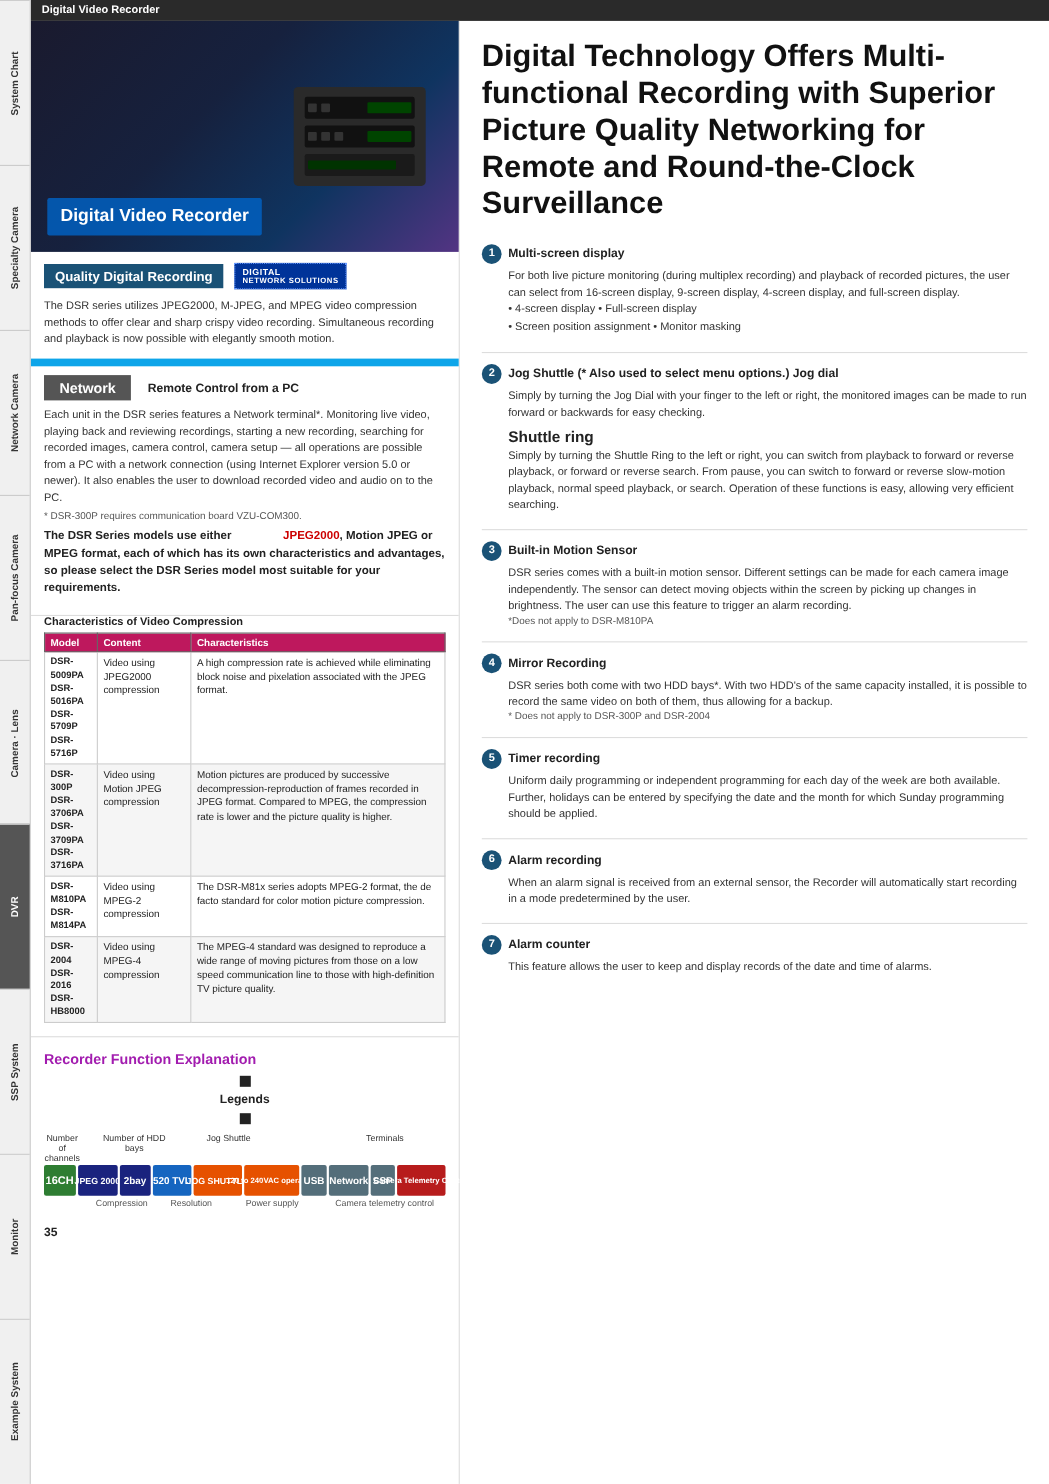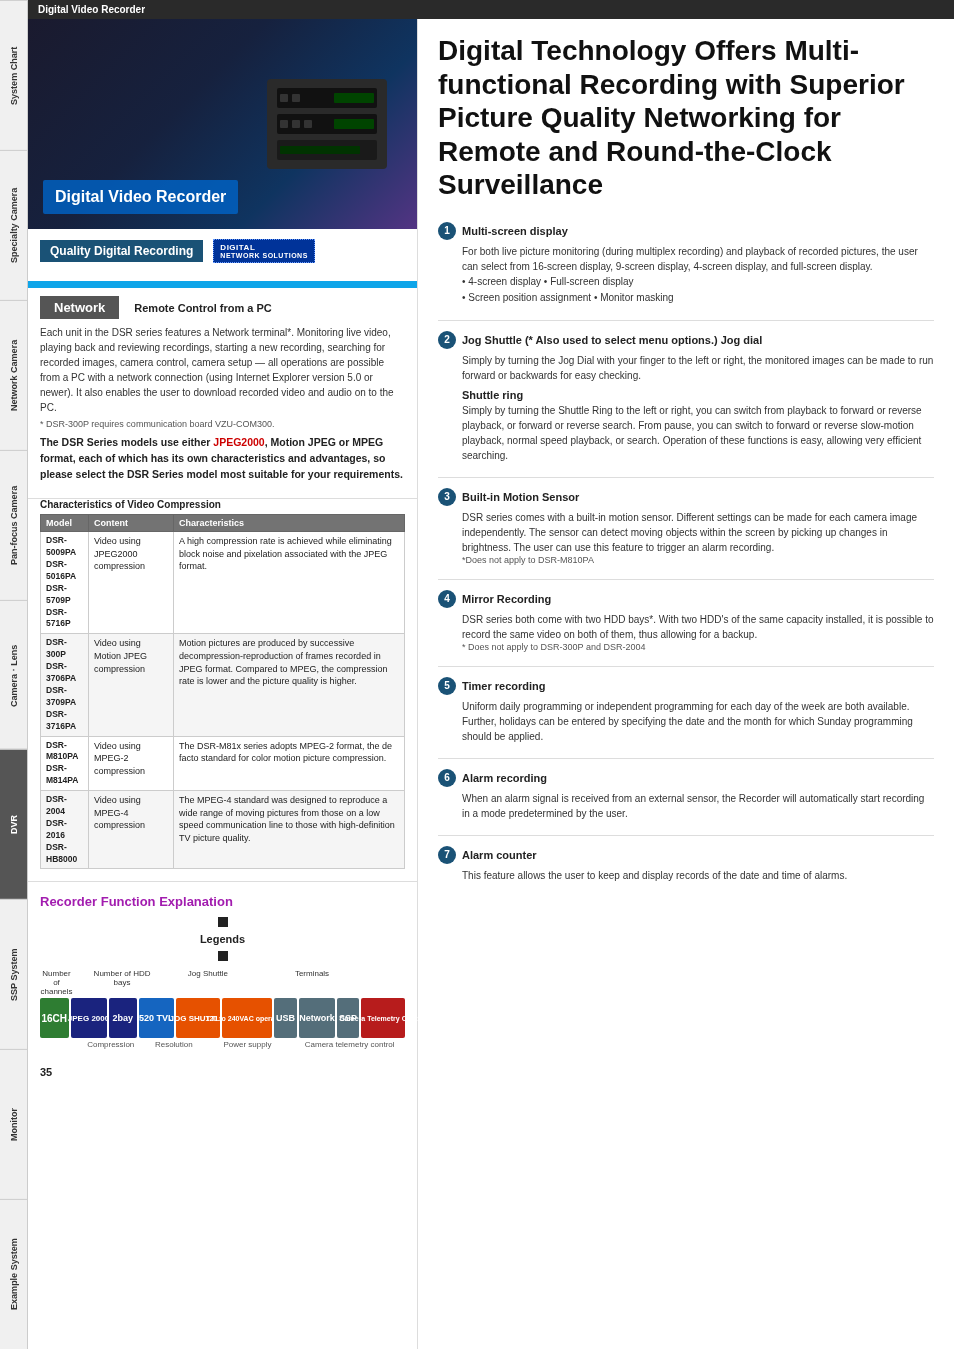--- a/index.html
+++ b/index.html
@@ -206,39 +206,40 @@
     .network-bold-text {
       font-size: 10.5px;
       font-weight: bold;
       line-height: 1.5;
       color: #222;
       margin-bottom: 8px;
     }
     .network-bold-text .highlight {
       color: #cc0000;
       font-weight: bold;
+      margin-left: 44px;
     }
 
     
     .table-section {
       padding: 0 12px 8px;
     }
     .table-title {
       font-size: 10px;
       font-weight: bold;
       color: #222;
       margin-bottom: 4px;
     }
     .compression-table {
       width: 100%;
       border-collapse: collapse;
       font-size: 9px;
     }
     .compression-table th {
-      background: #737373;
+      background: #be185d;
       color: #fff;
       padding: 3px 5px;
       text-align: left;
       border: 1px solid #666;
     }
     .compression-table td {
       padding: 3px 5px;
       border: 1px solid #ccc;
       vertical-align: top;
       line-height: 1.4;
@@ -275,21 +276,21 @@
       margin-bottom: 8px;
       flex-direction: column;
     }
     .legend-square {
       width: 10px;
       height: 10px;
       background: #222;
       display: inline-block;
     }
     .leg-box {
-      height: 40px;
+      height: 28px;
       display: flex;
       align-items: center;
       justify-content: center;
       font-size: 8px;
       font-weight: bold;
       color: #fff;
       border-radius: 2px;
       white-space: nowrap;
     }
     .leg-green { background: #2e7d32; }
@@ -355,21 +356,21 @@
       color: #333;
       margin-left: 24px;
     }
     .feature-bullets {
       font-size: 10px;
       line-height: 1.6;
       color: #333;
       margin-left: 24px;
     }
     .sub-feature-title {
-      font-size: 11px;
+      font-size: 14px;
       font-weight: bold;
       color: #222;
       margin: 6px 0 2px 24px;
     }
     .feature-note {
       font-size: 9px;
       color: #555;
       margin-left: 24px;
     }
     .divider {
@@ -424,20 +425,21 @@
       </div>
 
       <div class="quality-section">
         <div class="quality-header">
           <div class="quality-title-box">Quality Digital Recording</div>
           <div class="digital-logo">
             <span>DIGITAL</span>
             <span class="digital-sub">NETWORK SOLUTIONS</span>
           </div>
         </div>
+        <p class="quality-text">The DSR series utilizes JPEG2000, M-JPEG, and MPEG video compression methods to offer clear and sharp crispy video recording. Simultaneous recording and playback is now possible with elegantly smooth motion.</p>
       </div>
 
       <div class="network-section">
         <div class="network-header">
           <div class="network-title">Network</div>
           <span class="network-subtitle">Remote Control from a PC</span>
         </div>
         <p class="network-text">Each unit in the DSR series features a Network terminal*. Monitoring live video, playing back and reviewing recordings, starting a new recording, searching for recorded images, camera control, camera setup — all operations are possible from a PC with a network connection (using Internet Explorer version 5.0 or newer). It also enables the user to download recorded video and audio on to the PC.</p>
         <p class="network-note">* DSR-300P requires communication board VZU-COM300.</p>
         <p class="network-bold-text">
@@ -495,21 +497,21 @@
           <span class="legend-square"></span>
           <span>Legends</span>
           <span class="legend-square"></span>
         </div>
 
         <div style="font-size:8px; color:#333; margin-bottom:2px; display:flex; gap:16px; padding-left:0;">
           <div style="width:36px; text-align:center;">Number of channels</div>
           <div style="width:72px; text-align:center;">Number of HDD bays</div>
           <div style="width:80px; text-align:center;">Jog Shuttle</div>
           <div style="width:20px;"></div>
-          <div style="width:120px; text-align:left;">Terminals</div>
+          <div style="width:120px; text-align:center;">Terminals</div>
         </div>
 
         <div style="display:flex; gap:2px; align-items:stretch; margin-bottom:2px;">
           <div class="leg-box leg-green" style="width:36px; font-size:10px; font-weight:bold;">16CH</div>
           <div class="leg-box leg-darkblue" style="width:36px; font-size:8px; text-align:center; padding:2px;">JPEG 2000</div>
           <div class="leg-box leg-darkblue" style="width:36px; font-size:9px;">2bay</div>
           <div class="leg-box leg-blue" style="width:36px; font-size:9px;">520 TVL</div>
           <div class="leg-box leg-orange" style="width:44px; font-size:8px; text-align:center;">JOG SHUTTLE</div>
           <div class="leg-box leg-orange" style="width:50px; font-size:7px; text-align:center; padding:2px;">120 to 240VAC operation</div>
           <div class="leg-box leg-gray" style="width:30px; font-size:9px;">USB</div>

